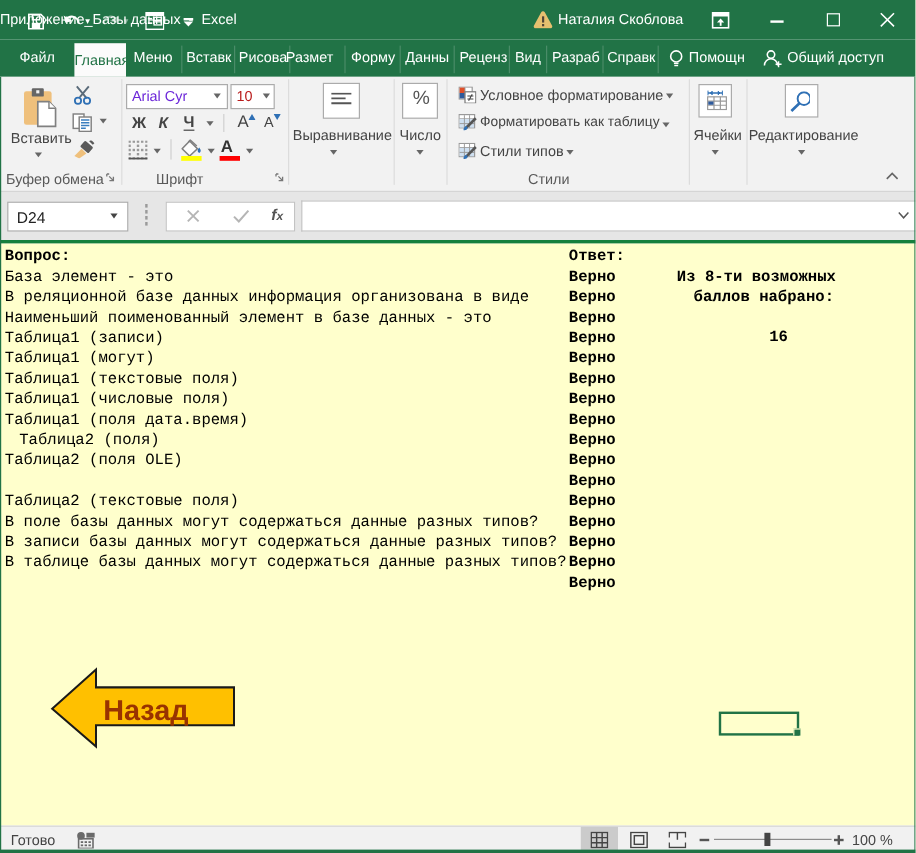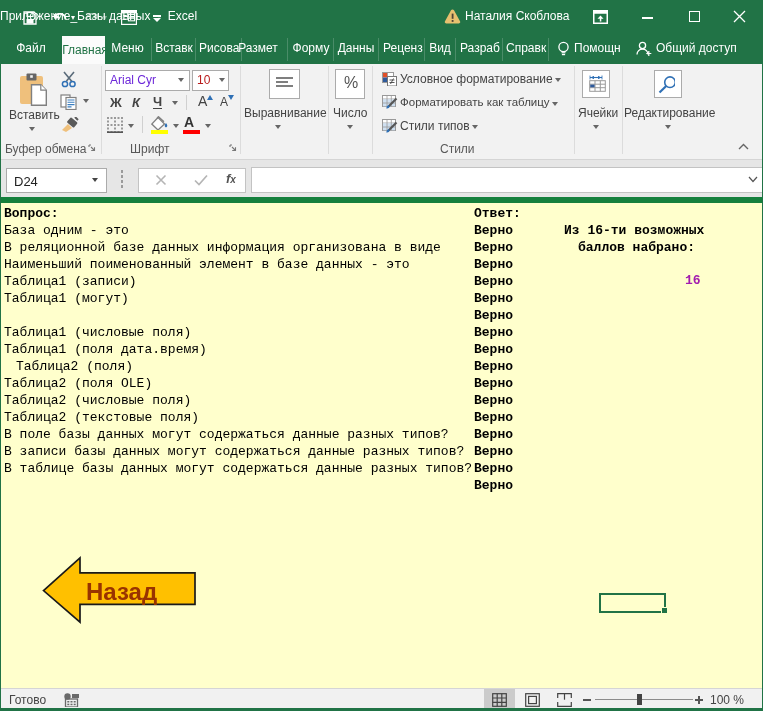--- a/index.html
+++ b/index.html
@@ -13,21 +13,21 @@
 .tabsep { position:absolute; top:5px; height:23px; width:1px; background:#4a8c68; }
 #seltab { position:absolute; left:62px; top:3px; width:43px; height:28px; background:#fbfbfb; color:#217346; font-size:12px; line-height:28px; text-align:center; overflow:hidden; }
 
 #ribbon { left:0; top:64px; width:763px; height:96px; background:#f2f2f2; border-bottom:1px solid #d5d5d5; }
 .gsep { position:absolute; top:2px; height:88px; width:1px; background:#dcdcdc; }
 .glabel { position:absolute; font-size:12px; color:#595959; text-align:left; white-space:nowrap; top:78px; }
 .dd { position:absolute; width:0; height:0; border-left:3px solid transparent; border-right:3px solid transparent; border-top:4px solid #666; }
 .whitebox { position:absolute; background:#fff; border:1px solid #ababab; }
 .rlabel { position:absolute; font-size:12px; color:#444; white-space:nowrap; }
 
-#fbar { left:0; top:160px; width:763px; height:43px; background:#e6e6e6; border-bottom:6px solid #15803d;text-align:right; }
+#fbar { left:0; top:160px; width:763px; height:43px; background:#e6e6e6; border-bottom:3px solid #15803d;text-align:right; }
 
 #sheet { left:0; top:203px; width:763px; height:485px; background:#ffffcc; font-size:13px; color:#000; }
 .row { position:absolute; white-space:nowrap;font-family:Liberation Mono, monospace; }
 .b { font-weight:bold; }
 
 #statusbar { left:0; top:688px; width:763px; height:23px; background:#f1f1f1; border-top:1px solid #d5d5d5; font-size:12px; color:#444; }
 #borderL { left:0; top:64px; width:1px; height:647px; background:#217346; }
 #borderR { left:762px; top:64px; width:1px; height:647px; background:#217346; }
 #borderB { left:0; top:708px; width:763px; height:3px; background:#217346; }
 </style>
@@ -312,43 +312,43 @@
   </svg>
   <div class="rlabel" style="left:226px;top:11px;font-style:italic;font-weight:bold;color:#555;font-size:13px">f<span style="font-size:10px">x</span></div>
   <div class="abs" style="left:251px;top:7px;width:512px;height:26px;background:#fff;border:1px solid #c3c3c3;border-right:none"></div>
   <svg class="abs" style="left:748px;top:16px" width="10" height="7" viewBox="0 0 10 7">
     <path d="M1 1 L5 5.5 L9 1" fill="none" stroke="#555" stroke-width="1.2"></path>
   </svg>
 </div>
 <div class="abs" id="sheet">
   <div class="row b" style="left:4px;top:3px">Вопрос:</div>
     <div class="row b" style="left:474px;top:3px">Ответ:</div>
-  <div class="row" style="left:4px;top:20px">База одним - это</div>
+  <div class="row" style="left:4px;top:20px">База элемент - это</div>
     <div class="row b" style="left:474px;top:20px">Верно</div>
-    <div class="row b" style="left:564px;top:20px">Из 16-ти возможных</div>
+    <div class="row b" style="left:564px;top:20px">Из 8-ти возможных</div>
   <div class="row" style="left:4px;top:37px">В реляционной базе данных информация организована в виде</div>
     <div class="row b" style="left:474px;top:37px">Верно</div>
     <div class="row b" style="left:578px;top:37px">баллов набрано:</div>
   <div class="row" style="left:4px;top:54px">Наименьший поименованный элемент в базе данных - это</div>
     <div class="row b" style="left:474px;top:54px">Верно</div>
   <div class="row" style="left:4px;top:71px">Таблица1 (записи)</div>
     <div class="row b" style="left:474px;top:71px">Верно</div>
-    <div class="row b" style="left:685px;top:70px;color:#a21caf">16</div>
+    <div class="row b" style="left:641px;top:70px;color:#000000">16</div>
   <div class="row" style="left:4px;top:88px">Таблица1 (могут)</div>
     <div class="row b" style="left:474px;top:88px">Верно</div>
+  <div class="row" style="left:4px;top:105px">Таблица1 (текстовые поля)</div>
     <div class="row b" style="left:474px;top:105px">Верно</div>
   <div class="row" style="left:4px;top:122px">Таблица1 (числовые поля)</div>
     <div class="row b" style="left:474px;top:122px">Верно</div>
   <div class="row" style="left:4px;top:139px">Таблица1 (поля дата.время)</div>
     <div class="row b" style="left:474px;top:139px">Верно</div>
   <div class="row" style="left:16px;top:156px">Таблица2 (поля)</div>
     <div class="row b" style="left:474px;top:156px">Верно</div>
   <div class="row" style="left:4px;top:173px">Таблица2 (поля OLE)</div>
     <div class="row b" style="left:474px;top:173px">Верно</div>
-  <div class="row" style="left:4px;top:190px">Таблица2 (числовые поля)</div>
     <div class="row b" style="left:474px;top:190px">Верно</div>
   <div class="row" style="left:4px;top:207px">Таблица2 (текстовые поля)</div>
     <div class="row b" style="left:474px;top:207px">Верно</div>
   <div class="row" style="left:4px;top:224px">В поле базы данных могут содержаться данные разных типов?</div>
     <div class="row b" style="left:474px;top:224px">Верно</div>
   <div class="row" style="left:4px;top:241px">В записи базы данных могут содержаться данные разных типов?</div>
     <div class="row b" style="left:474px;top:241px">Верно</div>
   <div class="row" style="left:4px;top:258px">В таблице базы данных могут содержаться данные разных типов?</div>
     <div class="row b" style="left:474px;top:258px">Верно</div>
     <div class="row b" style="left:474px;top:275px">Верно</div>

